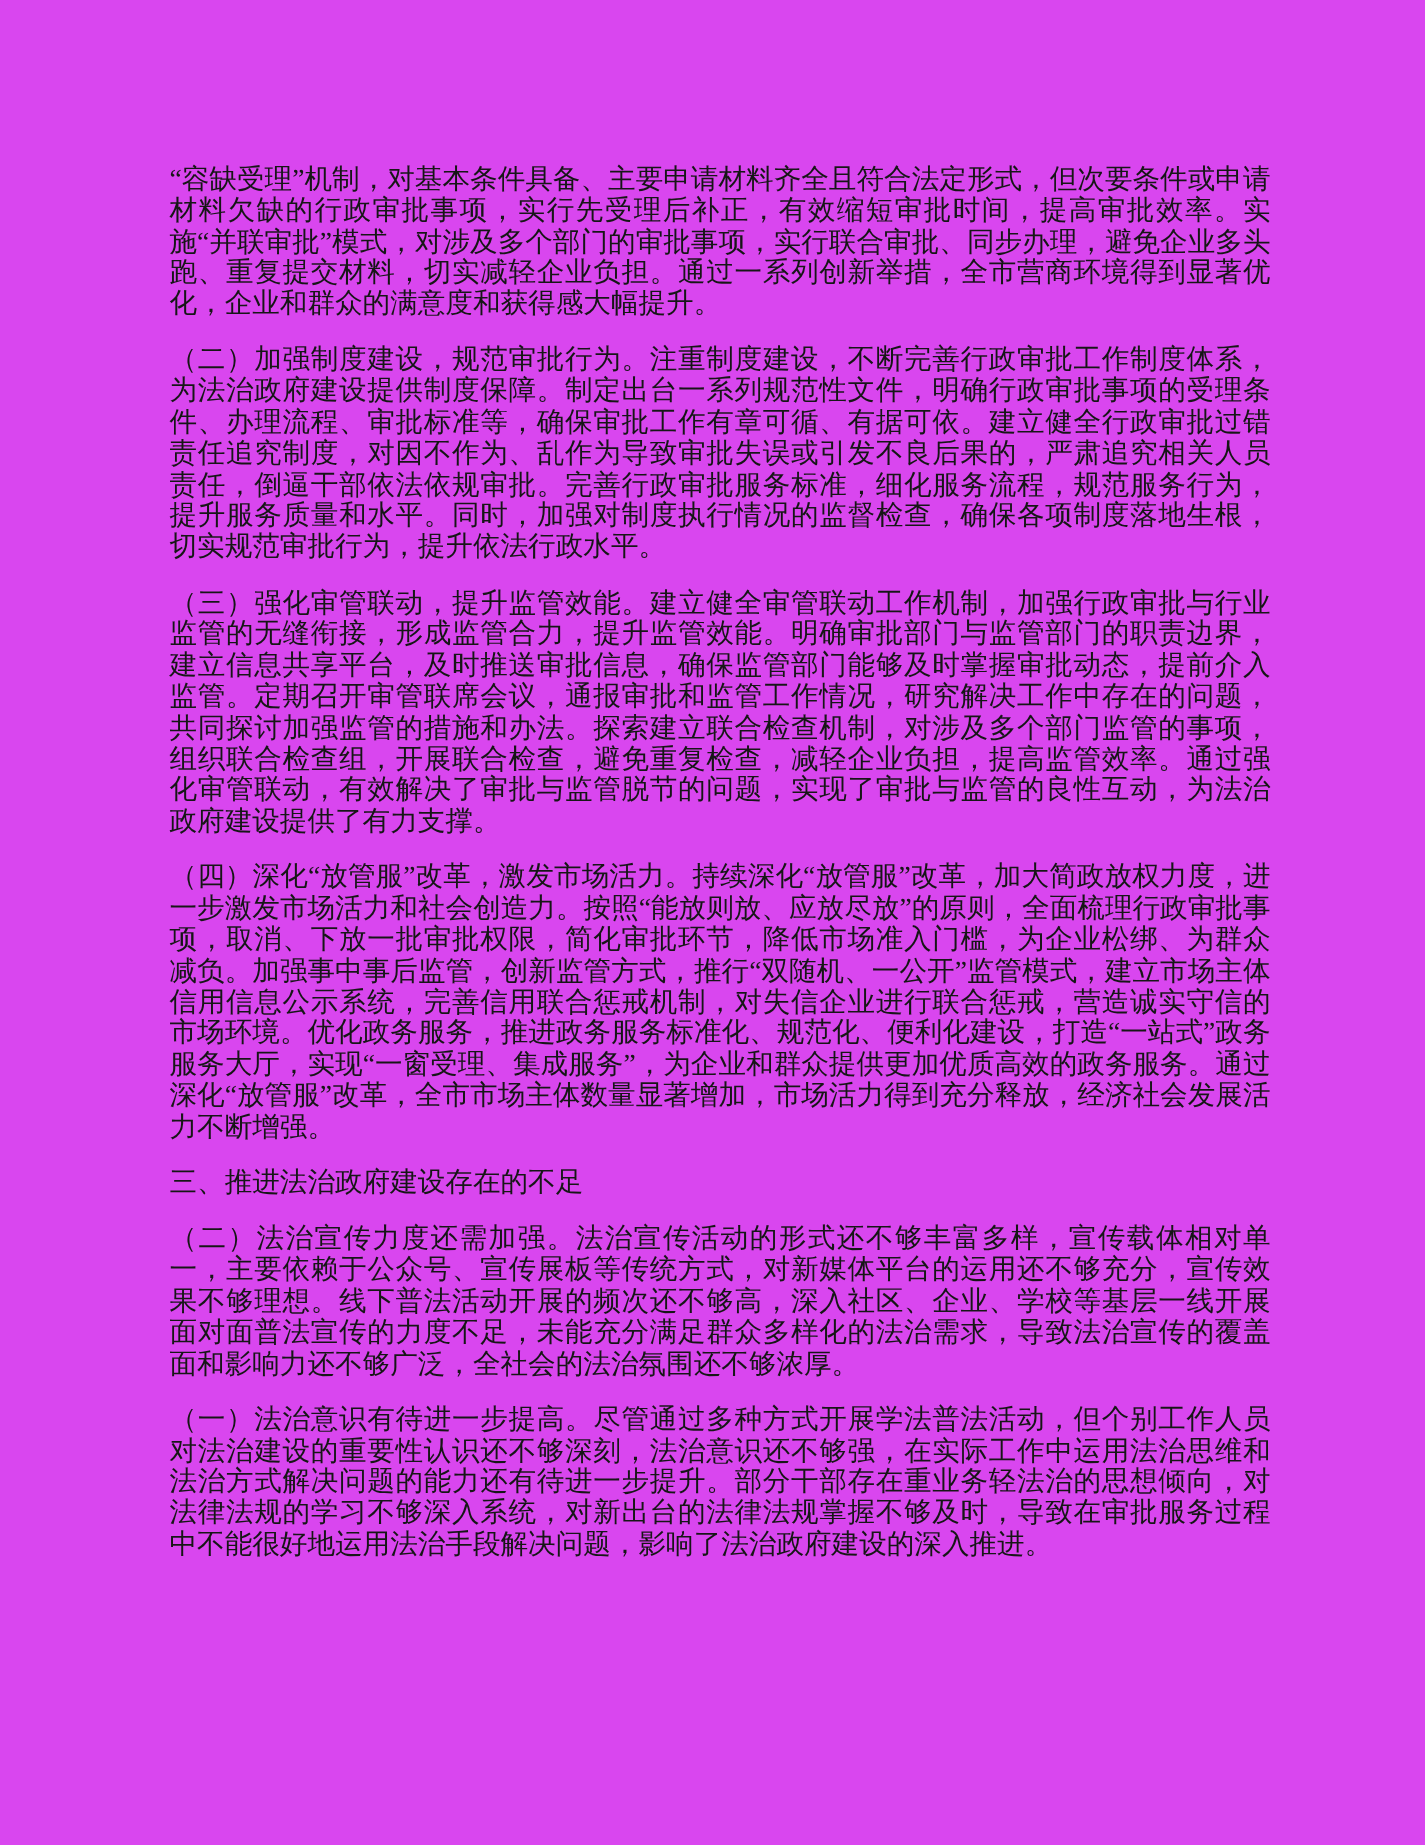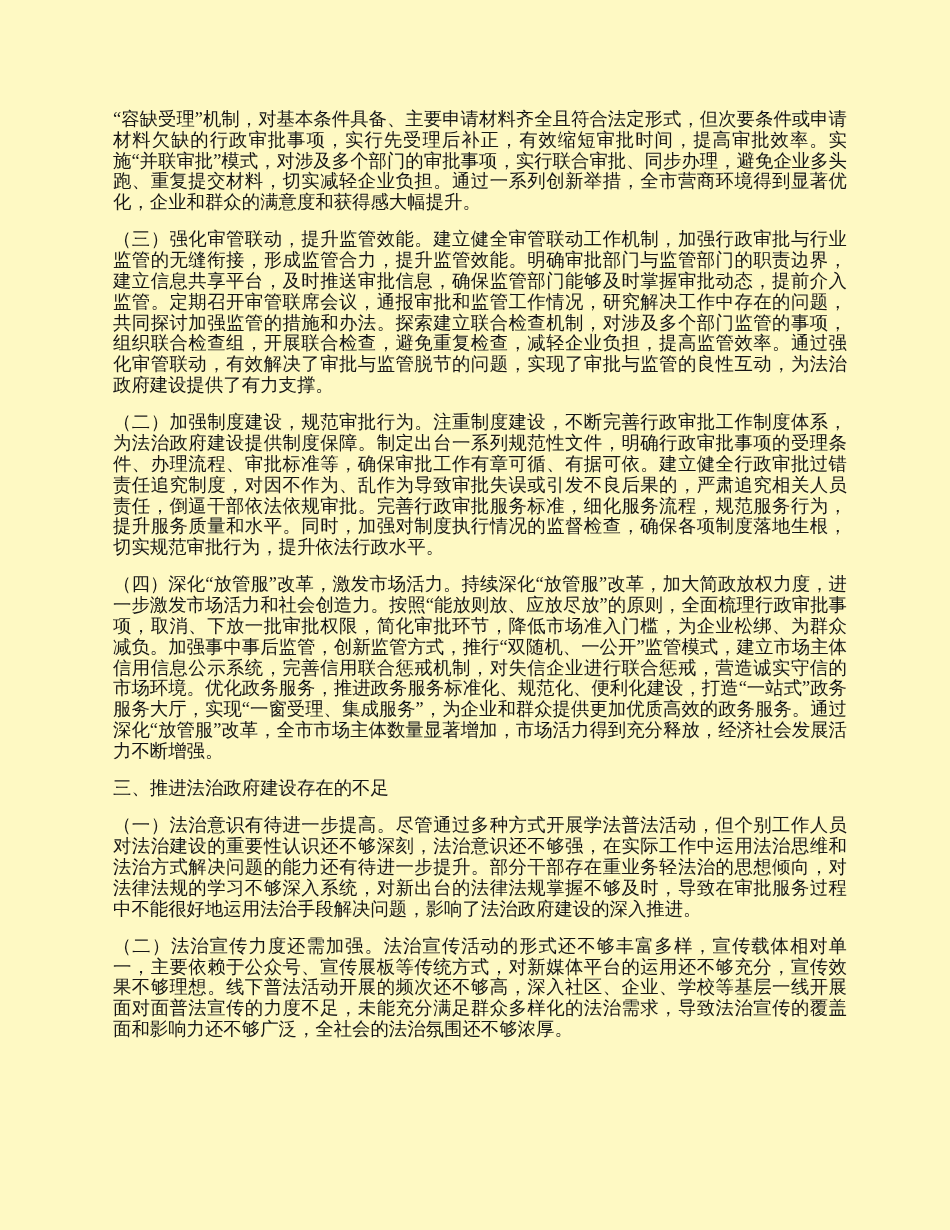--- a/index.html
+++ b/index.html
@@ -4,21 +4,21 @@
 <style>
   html, body {
     margin: 0;
     padding: 0;
     background: #ffffff;
   }
   .page {
     position: relative;
     width: 950px;
     height: 1230px;
-    background: #fef9c3;
+    background: #d946ef;
     overflow: hidden;
     font-family: "Liberation Serif", "DejaVu Serif", serif;
   }
   .text-area {
     position: absolute;
     left: 113px;
     top: 109px;
     width: 734px;
     color: #161616;
     font-size: 18.4px;
@@ -40,27 +40,27 @@
   }
 </style>
 </head>
 <body>
 
 <div class="page">
   <div class="text-area">
 
     <p class="para">“容缺受理”机制，对基本条件具备、主要申请材料齐全且符合法定形式，但次要条件或申请材料欠缺的行政审批事项，实行先受理后补正，有效缩短审批时间，提高审批效率。实施“并联审批”模式，对涉及多个部门的审批事项，实行联合审批、同步办理，避免企业多头跑、重复提交材料，切实减轻企业负担。通过一系列创新举措，全市营商环境得到显著优化，企业和群众的满意度和获得感大幅提升。</p>
 
+    <p class="para">（二）加强制度建设，规范审批行为。注重制度建设，不断完善行政审批工作制度体系，为法治政府建设提供制度保障。制定出台一系列规范性文件，明确行政审批事项的受理条件、办理流程、审批标准等，确保审批工作有章可循、有据可依。建立健全行政审批过错责任追究制度，对因不作为、乱作为导致审批失误或引发不良后果的，严肃追究相关人员责任，倒逼干部依法依规审批。完善行政审批服务标准，细化服务流程，规范服务行为，提升服务质量和水平。同时，加强对制度执行情况的监督检查，确保各项制度落地生根，切实规范审批行为，提升依法行政水平。</p>
+
     <p class="para">（三）强化审管联动，提升监管效能。建立健全审管联动工作机制，加强行政审批与行业监管的无缝衔接，形成监管合力，提升监管效能。明确审批部门与监管部门的职责边界，建立信息共享平台，及时推送审批信息，确保监管部门能够及时掌握审批动态，提前介入监管。定期召开审管联席会议，通报审批和监管工作情况，研究解决工作中存在的问题，共同探讨加强监管的措施和办法。探索建立联合检查机制，对涉及多个部门监管的事项，组织联合检查组，开展联合检查，避免重复检查，减轻企业负担，提高监管效率。通过强化审管联动，有效解决了审批与监管脱节的问题，实现了审批与监管的良性互动，为法治政府建设提供了有力支撑。</p>
-
-    <p class="para">（二）加强制度建设，规范审批行为。注重制度建设，不断完善行政审批工作制度体系，为法治政府建设提供制度保障。制定出台一系列规范性文件，明确行政审批事项的受理条件、办理流程、审批标准等，确保审批工作有章可循、有据可依。建立健全行政审批过错责任追究制度，对因不作为、乱作为导致审批失误或引发不良后果的，严肃追究相关人员责任，倒逼干部依法依规审批。完善行政审批服务标准，细化服务流程，规范服务行为，提升服务质量和水平。同时，加强对制度执行情况的监督检查，确保各项制度落地生根，切实规范审批行为，提升依法行政水平。</p>
 
     <p class="para">（四）深化“放管服”改革，激发市场活力。持续深化“放管服”改革，加大简政放权力度，进一步激发市场活力和社会创造力。按照“能放则放、应放尽放”的原则，全面梳理行政审批事项，取消、下放一批审批权限，简化审批环节，降低市场准入门槛，为企业松绑、为群众减负。加强事中事后监管，创新监管方式，推行“双随机、一公开”监管模式，建立市场主体信用信息公示系统，完善信用联合惩戒机制，对失信企业进行联合惩戒，营造诚实守信的市场环境。优化政务服务，推进政务服务标准化、规范化、便利化建设，打造“一站式”政务服务大厅，实现“一窗受理、集成服务”，为企业和群众提供更加优质高效的政务服务。通过深化“放管服”改革，全市市场主体数量显著增加，市场活力得到充分释放，经济社会发展活力不断增强。</p>
 
     <p class="heading">三、推进法治政府建设存在的不足</p>
 
+    <p class="para">（二）法治宣传力度还需加强。法治宣传活动的形式还不够丰富多样，宣传载体相对单一，主要依赖于公众号、宣传展板等传统方式，对新媒体平台的运用还不够充分，宣传效果不够理想。线下普法活动开展的频次还不够高，深入社区、企业、学校等基层一线开展面对面普法宣传的力度不足，未能充分满足群众多样化的法治需求，导致法治宣传的覆盖面和影响力还不够广泛，全社会的法治氛围还不够浓厚。</p>
+
     <p class="para">（一）法治意识有待进一步提高。尽管通过多种方式开展学法普法活动，但个别工作人员对法治建设的重要性认识还不够深刻，法治意识还不够强，在实际工作中运用法治思维和法治方式解决问题的能力还有待进一步提升。部分干部存在重业务轻法治的思想倾向，对法律法规的学习不够深入系统，对新出台的法律法规掌握不够及时，导致在审批服务过程中不能很好地运用法治手段解决问题，影响了法治政府建设的深入推进。</p>
-
-    <p class="para">（二）法治宣传力度还需加强。法治宣传活动的形式还不够丰富多样，宣传载体相对单一，主要依赖于公众号、宣传展板等传统方式，对新媒体平台的运用还不够充分，宣传效果不够理想。线下普法活动开展的频次还不够高，深入社区、企业、学校等基层一线开展面对面普法宣传的力度不足，未能充分满足群众多样化的法治需求，导致法治宣传的覆盖面和影响力还不够广泛，全社会的法治氛围还不够浓厚。</p>
 
 
   </div>
 </div>
 
 </body></html>

